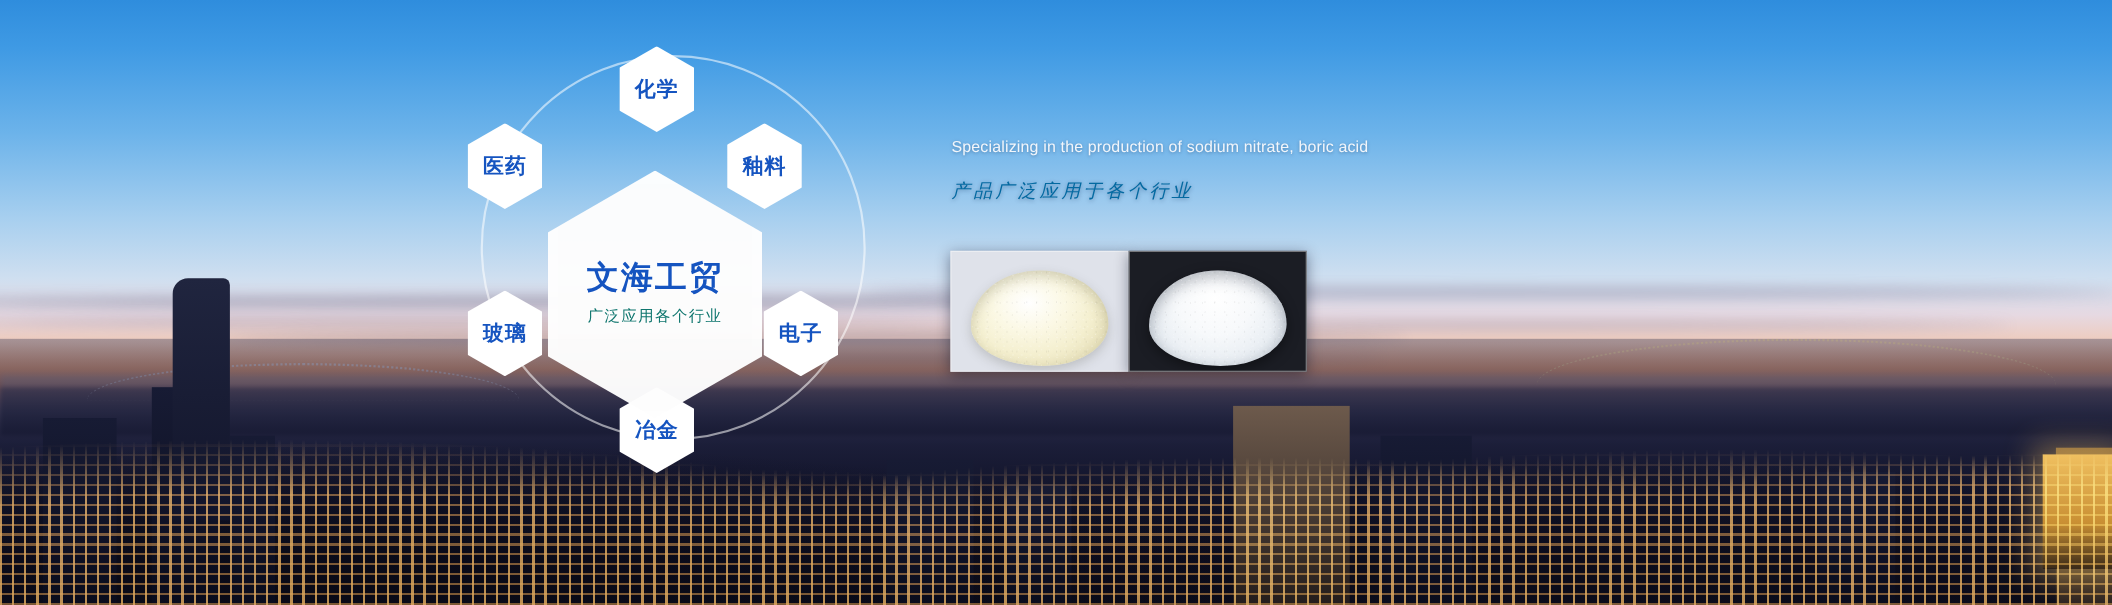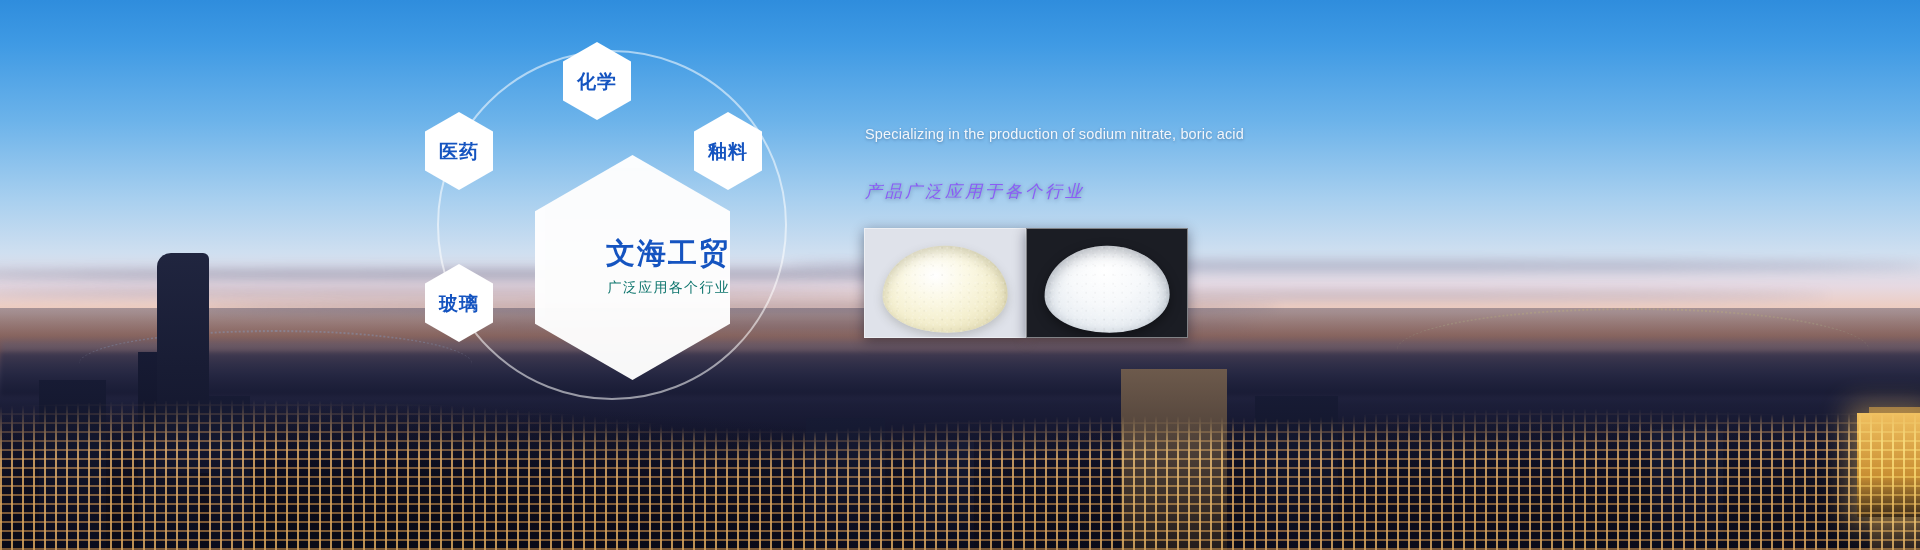--- a/index.html
+++ b/index.html
@@ -140,31 +140,30 @@
     font-weight:bold;
     font-size:19px;
     letter-spacing:1px;
     line-height:1;
     white-space:nowrap;
   }
 
   .hex-small{width:68px;height:78px;}
 
   .h-chem  {left:563px; top:42px;}
-  .h-glaze {left:694px; top:112px;}
+  .h-glaze {left:661px; top:112px;}
   .h-elec  {left:694px; top:264px;}
   .h-metal {left:563px; top:352px;}
   .h-glass {left:425px; top:264px;}
   .h-medic {left:425px; top:112px;}
 
   .hex-center{
-    left:535px;top:155px;width:195px;height:225px;
+    left:498px;top:155px;width:195px;height:225px;
     background:rgba(255,255,255,.97);
     filter:drop-shadow(0 3px 14px rgba(10,40,90,.3));
-    align-items:flex-end;
   }
   .center-title{
     color:#1554c0;font-weight:bold;font-size:29px;
     letter-spacing:2px;line-height:1.1;white-space:nowrap;
   }
   .center-sub{
     color:#0f766e;font-size:14px;letter-spacing:1.3px;
     margin-top:9px;white-space:nowrap;
   }
 
@@ -175,22 +174,22 @@
     letter-spacing:2.5px;line-height:1.15;
     text-shadow:0 2px 6px rgba(0,40,90,.35);
     white-space:nowrap;
   }
   .subline{
     color:#f2f6fb;font-size:14.5px;letter-spacing:.15px;
     margin-top:26px;white-space:nowrap;
     text-shadow:0 1px 3px rgba(0,30,70,.35);
   }
   .tagline{
-    color:#8b5cf6;font-size:17px;letter-spacing:3px;
-    margin-top:38px;font-style:italic;white-space:nowrap;
+    color:#0369a1;font-size:17px;letter-spacing:3px;
+    margin-top:20px;font-style:italic;white-space:nowrap;
     text-shadow:0 1px 4px rgba(0,30,70,.4);
   }
 
   
   .photo{
     position:absolute;top:228px;width:160px;height:108px;
     border:1px solid rgba(255,255,255,.45);
     overflow:hidden;
     box-shadow:0 3px 12px rgba(0,10,35,.45);
   }
@@ -258,21 +257,27 @@
     <div class="ring"></div>
 
     <div class="hex hex-small h-chem">
       <span class="hex-label">化学</span>
     </div>
 
     <div class="hex hex-small h-glaze">
       <span class="hex-label">釉料</span>
     </div>
 
-
+    <div class="hex hex-small h-elec">
+      <span class="hex-label">电子</span>
+    </div>
+
+    <div class="hex hex-small h-metal">
+      <span class="hex-label">冶金</span>
+    </div>
 
     <div class="hex hex-small h-medic">
       <span class="hex-label">医药</span>
     </div>
 
     <div class="hex hex-small h-glass">
       <span class="hex-label">玻璃</span>
     </div>
 
     <div class="hex hex-center">

